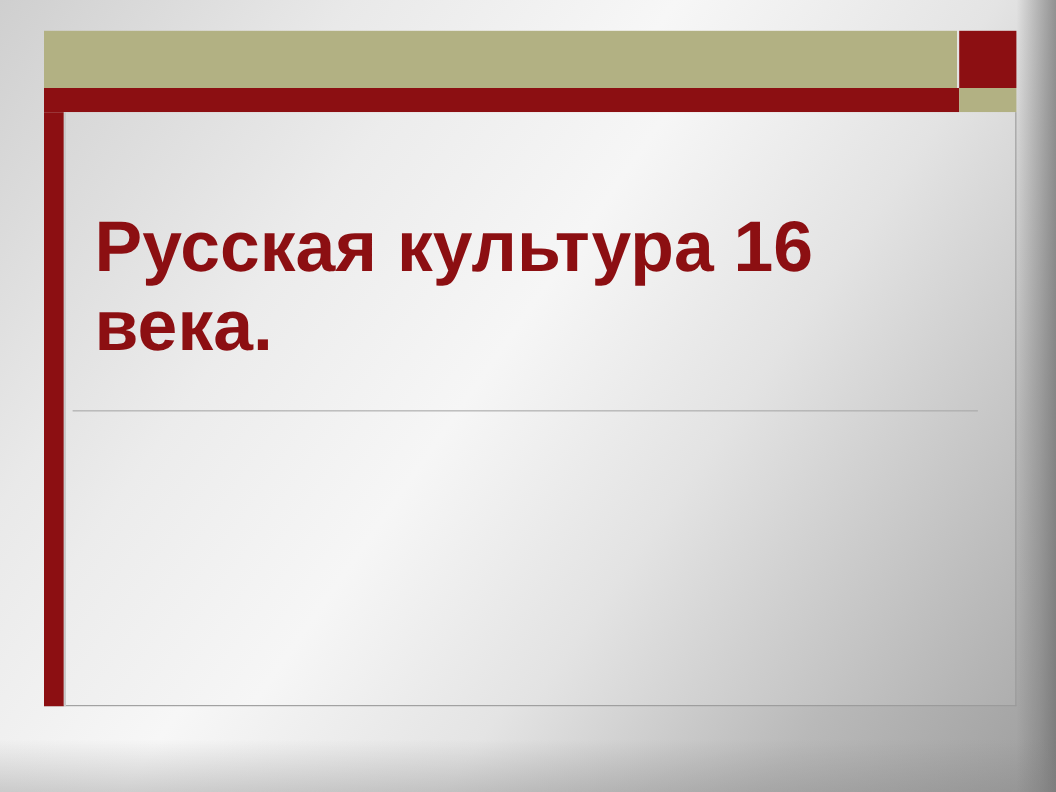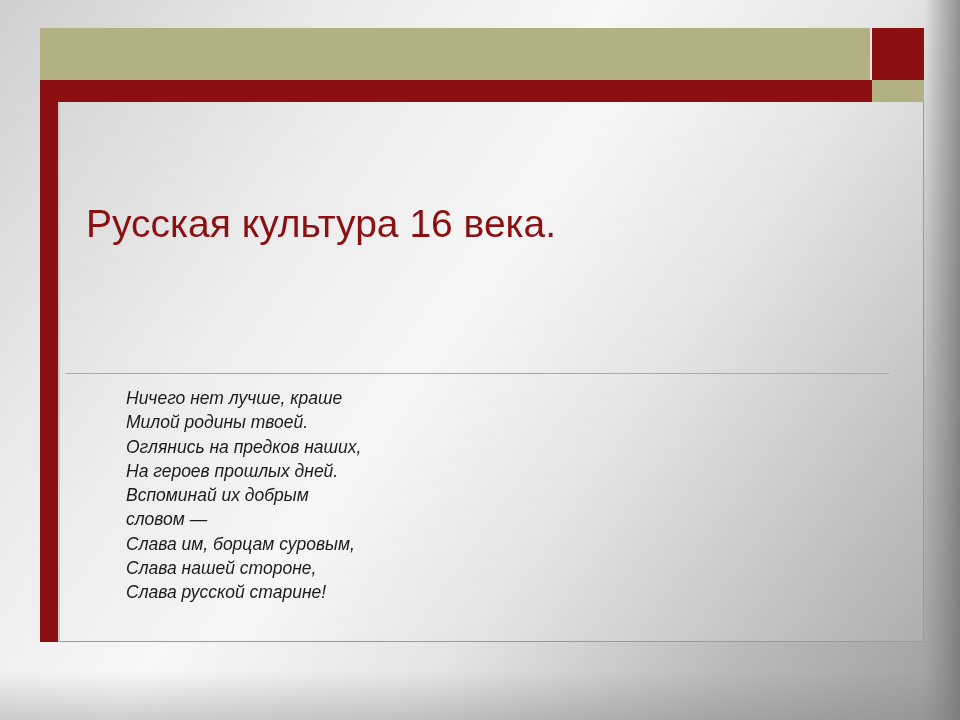--- a/index.html
+++ b/index.html
@@ -87,23 +87,23 @@
     background: #c9c9c9;
   }
 
   
   .title {
     position: absolute;
     left: 86px;
     top: 188px;
     width: 740px;
     color: #8c0f12;
-    font-size: 39px;
+    font-size: 65px;
     line-height: 72px;
-    font-weight: normal;
+    font-weight: bold;
     letter-spacing: 0px;
   }
 
   
   .separator {
     position: absolute;
     left: 66px;
     top: 373px;
     width: 823px;
     height: 1px;
@@ -165,26 +165,17 @@
   <div class="red-bar-small"></div>
 
   <div class="body-panel"></div>
   <div class="left-red-edge"></div>
   <div class="left-inner-line"></div>
 
   <div class="title">Русская культура 16 века.</div>
 
   <div class="separator"></div>
 
-  <div class="poem">Ничего нет лучше, краше
-Милой родины твоей.
-Оглянись на предков наших,
-На героев прошлых дней.
-Вспоминай их добрым
-словом —
-Слава им, борцам суровым,
-Слава нашей стороне,
-Слава русской старине!</div>
 
 
   <div class="right-shade"></div>
   <div class="bottom-shade"></div>
 </div>
 
 </body></html>

